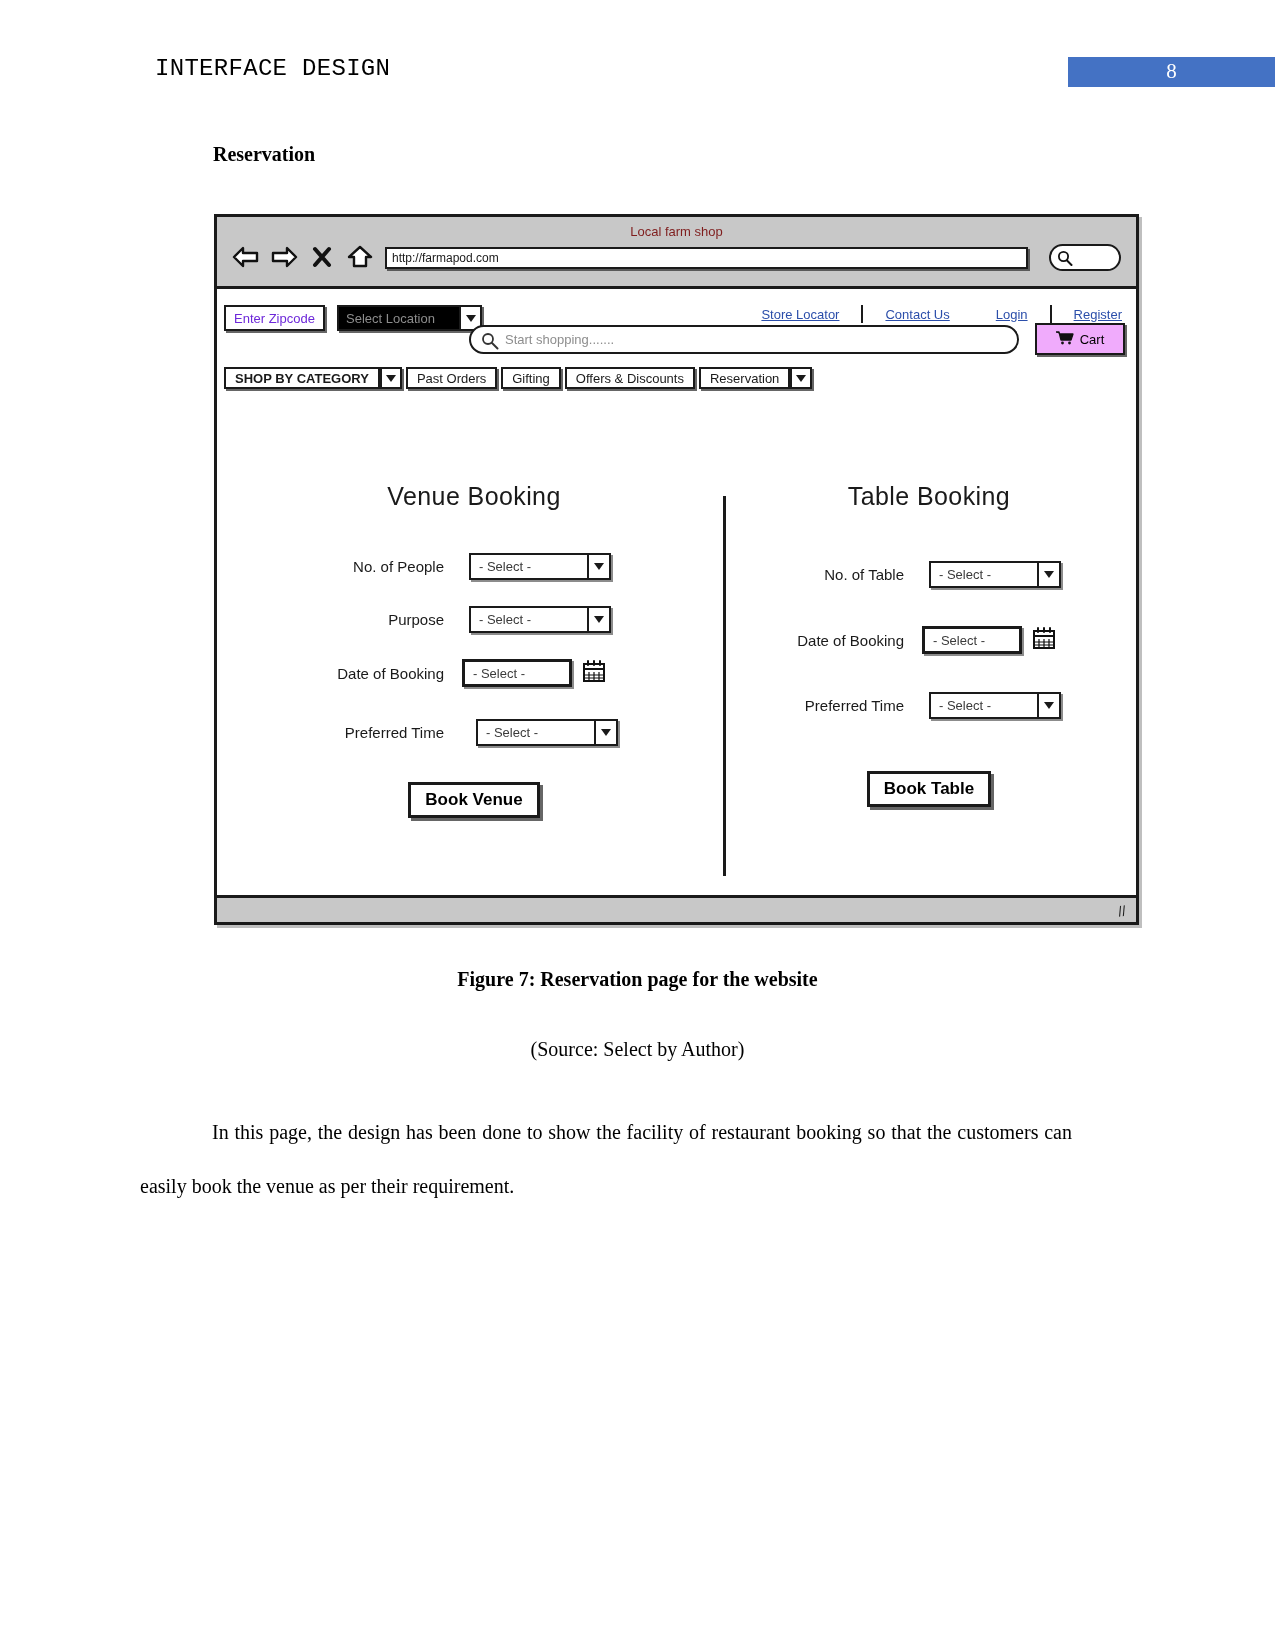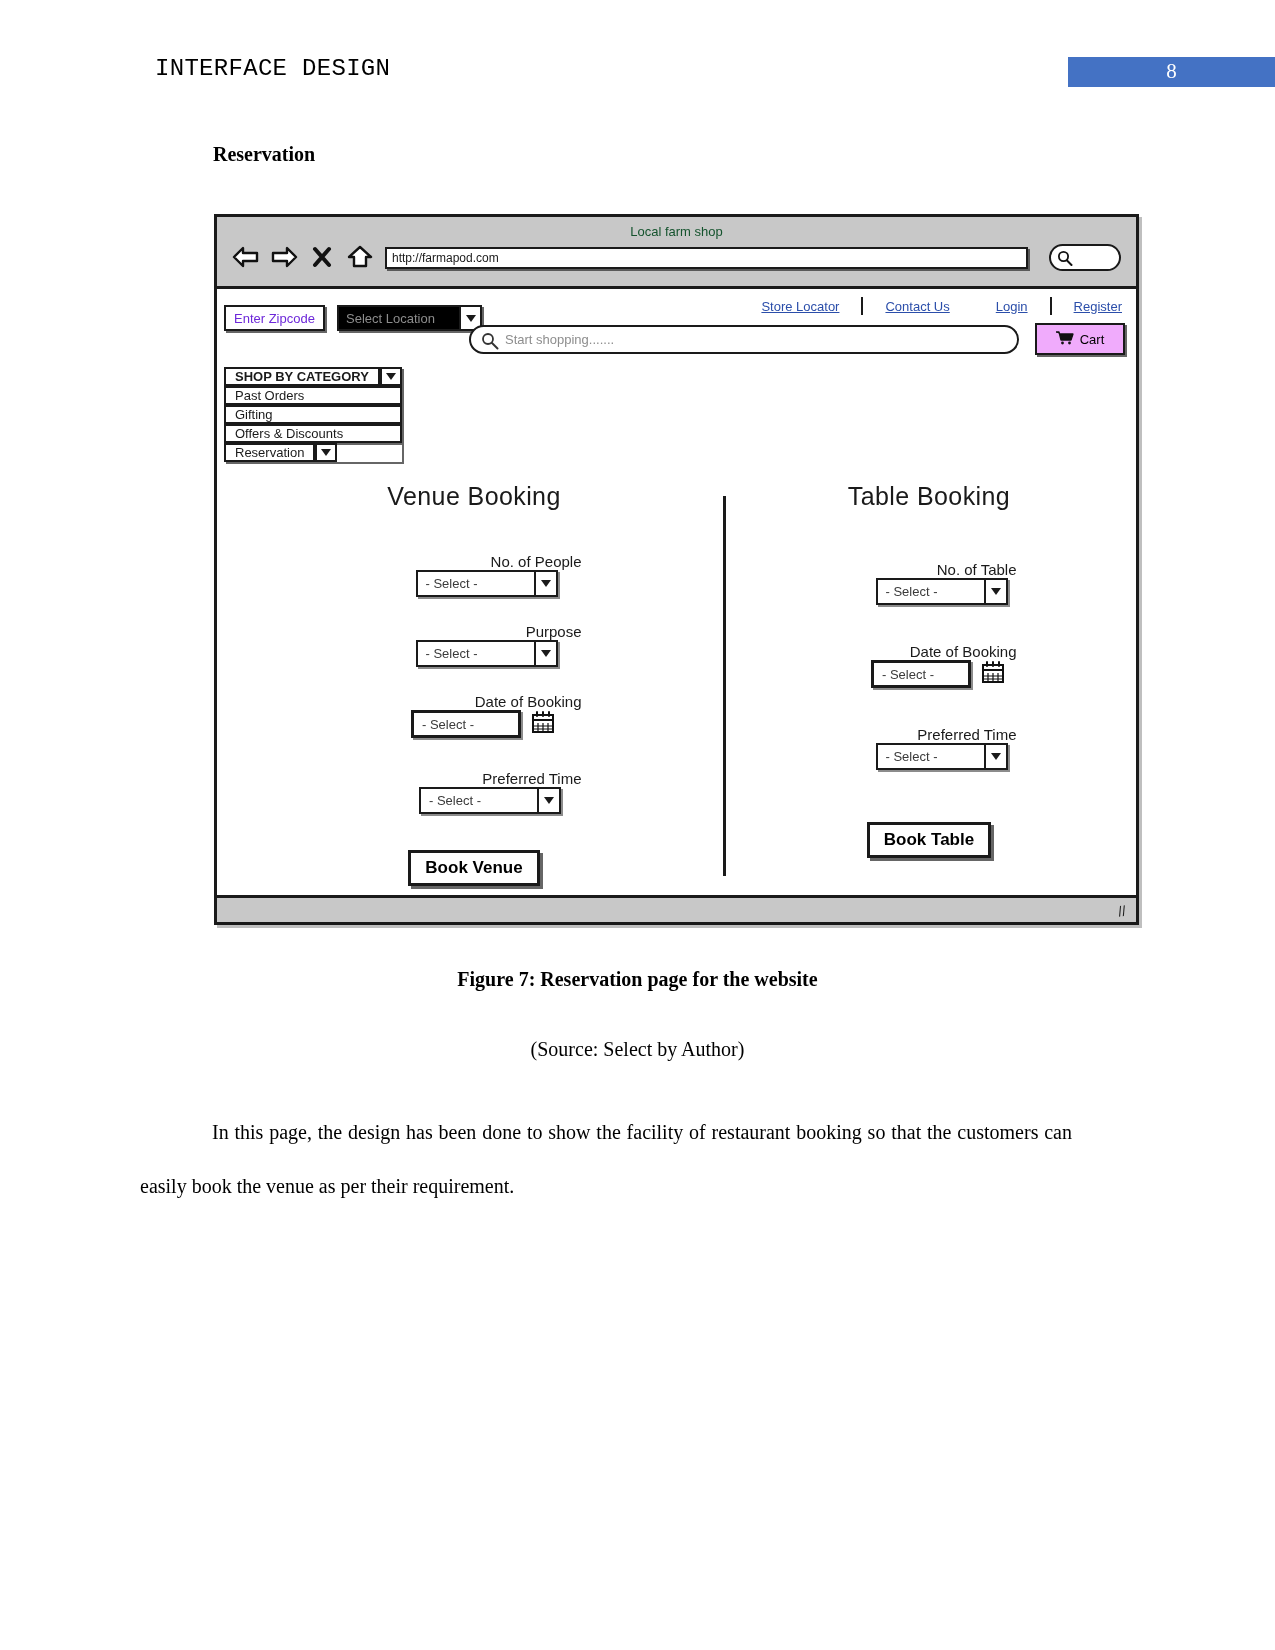--- a/index.html
+++ b/index.html
@@ -52,21 +52,21 @@
   }
 
   
   .browser-chrome {
     position: absolute; left: 0; top: 0; width: 100%; height: 72px;
     background: #c8c8c8;
     border-bottom: 3px solid #1a1a1a;
   }
   .browser-title {
     position: absolute; left: 0; right: 0; top: 7px;
-    text-align: center; font-size: 13px; color: #14532d;
+    text-align: center; font-size: 13px; color: #7f1d1d;
     font-family: "Liberation Sans", sans-serif;
   }
   .nav-icons { position: absolute; left: 14px; top: 27px; display: flex; align-items: center; gap: 8px; }
   .nav-icon { width: 30px; height: 26px; display: flex; align-items: center; justify-content: center; }
   .url-bar {
     position: absolute; left: 168px; top: 30px;
     width: 643px; height: 22px;
     background: #ffffff;
     border: 2px solid #1a1a1a;
     box-shadow: 2px 2px 0 rgba(0,0,0,0.55);
@@ -103,21 +103,21 @@
     border: 2px solid #1a1a1a; background: #000000;
     padding: 0 7px; display: flex; align-items: center;
     font-size: 13px; color: #8d8d8d; width: 124px;
   }
   .caret-btn {
     border: 2px solid #1a1a1a; border-left: none; background: #fff;
     width: 21px; display: flex; align-items: center; justify-content: center;
   }
   .caret { width: 0; height: 0; border-left: 5px solid transparent; border-right: 5px solid transparent; border-top: 7px solid #1a1a1a; }
 
-  .util-links { position: absolute; right: 0; top: 8px; display: flex; align-items: center; gap: 8px; }
+  .util-links { position: absolute; right: 0; top: 16px; display: flex; align-items: center; gap: 8px; }
   .util-link {
     color: #2b4eaa; text-decoration: underline;
     font-size: 13px; font-family: "Liberation Sans", sans-serif;
     padding: 0 14px;
   }
   .util-sep { width: 2px; height: 18px; background: #1a1a1a; }
 
   
   .shop-search {
     position: absolute; left: 252px; top: 108px;
@@ -130,21 +130,21 @@
   .cart-btn {
     position: absolute; left: 818px; top: 106px;
     width: 90px; height: 32px;
     border: 2px solid #1a1a1a; background: #f0abfc;
     display: flex; align-items: center; justify-content: center; gap: 6px;
     font-size: 13px;
     box-shadow: 2px 2px 0 rgba(0,0,0,0.6);
   }
 
   
-  .menu-row { position: absolute; left: 7px; top: 150px; display: flex; align-items: stretch; height: 15px; flex-direction: column; }
+  .menu-row { position: absolute; left: 7px; top: 150px; display: flex; align-items: stretch; height: 22px; }
   .menu-item {
     border: 2px solid #1a1a1a; background: #fff;
     display: flex; align-items: center; padding: 0 9px;
     font-size: 13px; color: #1a1a1a; margin-right: 4px;
     box-shadow: 2px 2px 0 rgba(0,0,0,0.6);
     white-space: nowrap;
   }
   .menu-item.bold { font-weight: bold; font-size: 13px; }
   .menu-group { display: flex; align-items: stretch; margin-right: 4px; box-shadow: 2px 2px 0 rgba(0,0,0,0.6); }
   .menu-group .menu-item { margin-right: 0; box-shadow: none; }
@@ -169,21 +169,21 @@
     position: absolute; left: 506px; top: 279px;
     width: 3px; height: 380px; background: #1a1a1a;
   }
   .panel { position: absolute; top: 265px; }
   .panel-venue { left: 12px; width: 490px; }
   .panel-table { left: 512px; width: 400px; }
   .panel-title {
     text-align: center; font-size: 25px; color: #1a1a1a;
     font-family: "Liberation Sans", sans-serif; letter-spacing: 0.4px;
   }
-  .field-row { display: flex; align-items: center; margin-top: 26px; flex-direction: column; }
+  .field-row { display: flex; align-items: center; margin-top: 26px; }
   .field-label {
     font-size: 15px; color: #1a1a1a; text-align: right;
     font-family: "Liberation Sans", sans-serif;
   }
   .select-ctl { display: flex; align-items: stretch; height: 27px; box-shadow: 2px 2px 0 rgba(0,0,0,0.45); }
   .select-ctl .field {
     border: 2px solid #1a1a1a; background: #fff;
     padding: 0 8px; display: flex; align-items: center;
     font-size: 13px; color: #3a3a3a;
   }

